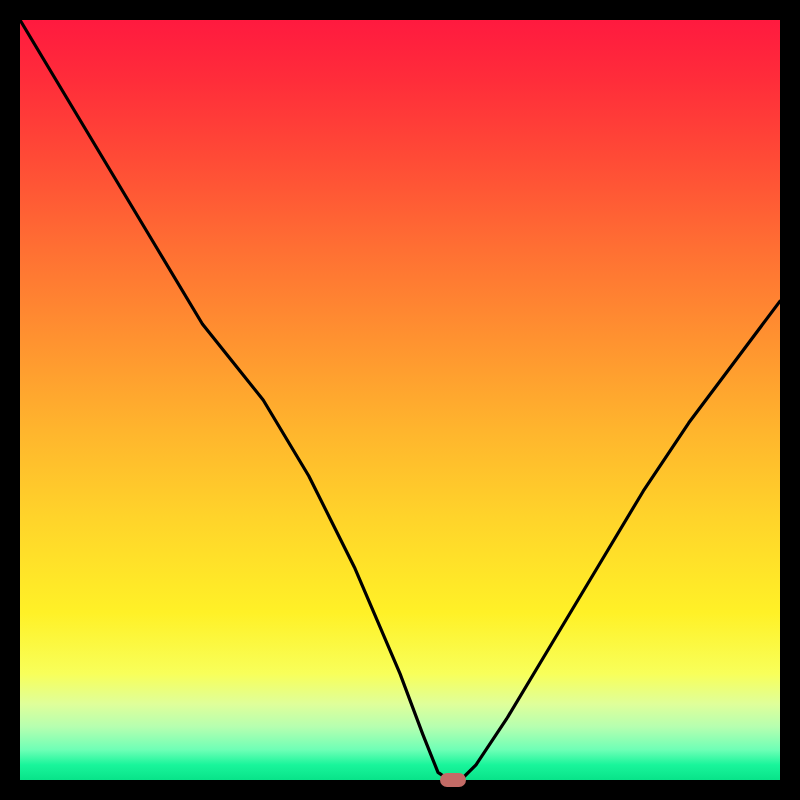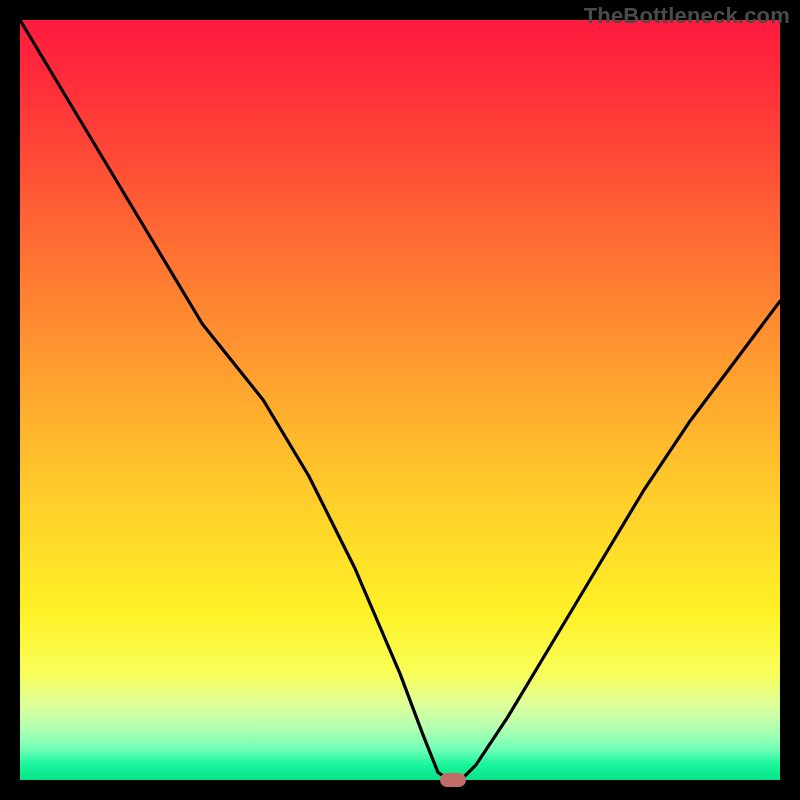--- a/index.html
+++ b/index.html
@@ -67,21 +67,20 @@
     background: #c36b66;
     z-index: 3;
     transform: translate(-50%, -50%);
   }
 </style>
 </head>
 <body>
 
 <div class="frame">
 
-  <div class="watermark">TheBottleneck.com</div>
 
   <div class="plot">
 
     <svg viewBox="0 0 760 760" preserveAspectRatio="none">
       <path fill="none" stroke="#000" stroke-width="3.2" stroke-linecap="round" stroke-linejoin="round" d="M0.0 0.0 L45.6 76.0 L91.2 152.0 L136.8 228.0 L182.4 304.0 L212.8 342.0 L243.2 380.0 L288.8 456.0 L334.4 547.2 L380.0 653.6 L402.8 714.4 L418.0 752.4 L429.4 760.0 L440.8 760.0 L456.0 744.8 L486.4 699.2 L532.0 623.2 L577.6 547.2 L623.2 471.2 L668.8 402.8 L714.4 342.0 L760.0 281.2"></path>
     </svg>
 
     <div class="marker" style="left: 433.2px; top: 760px; background: rgb(195, 107, 102);"></div>
   </div>
 

